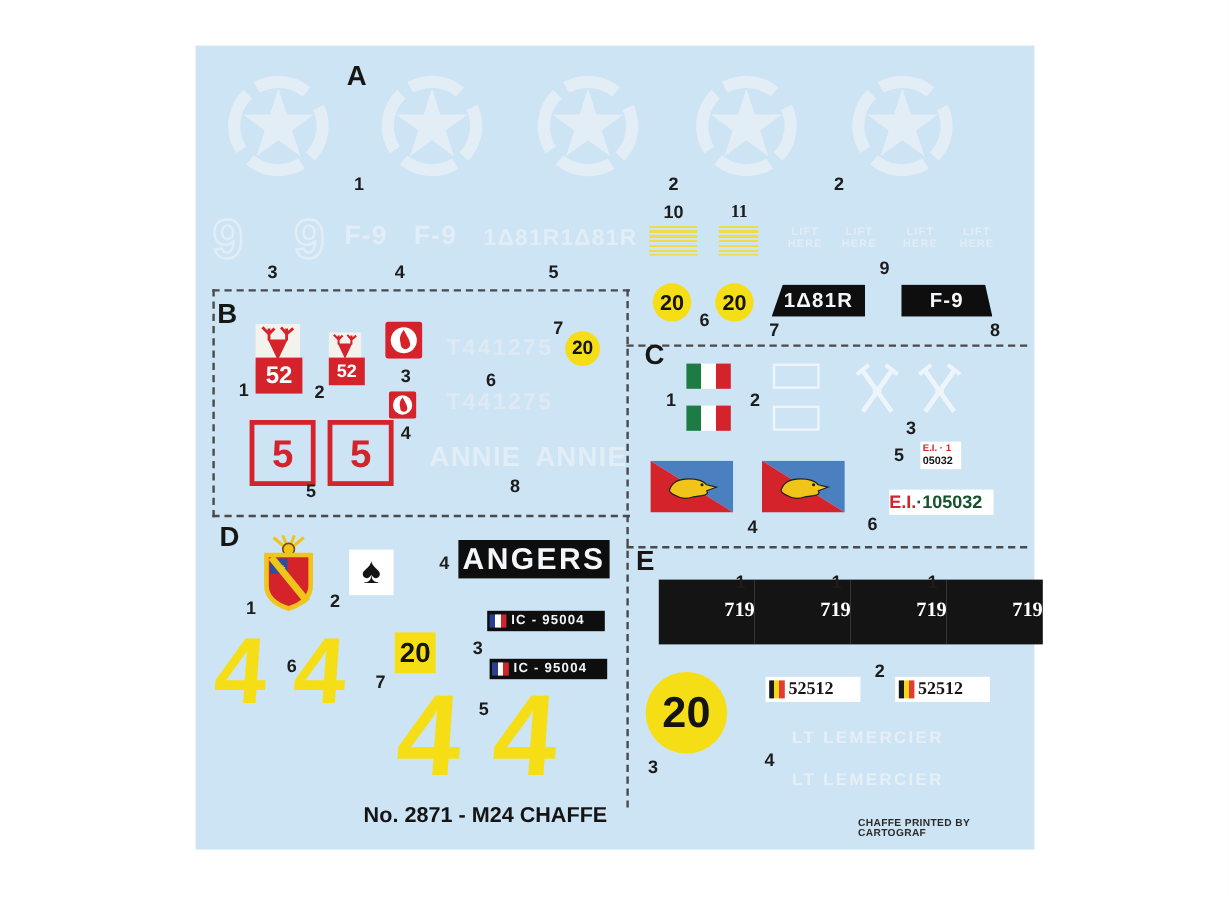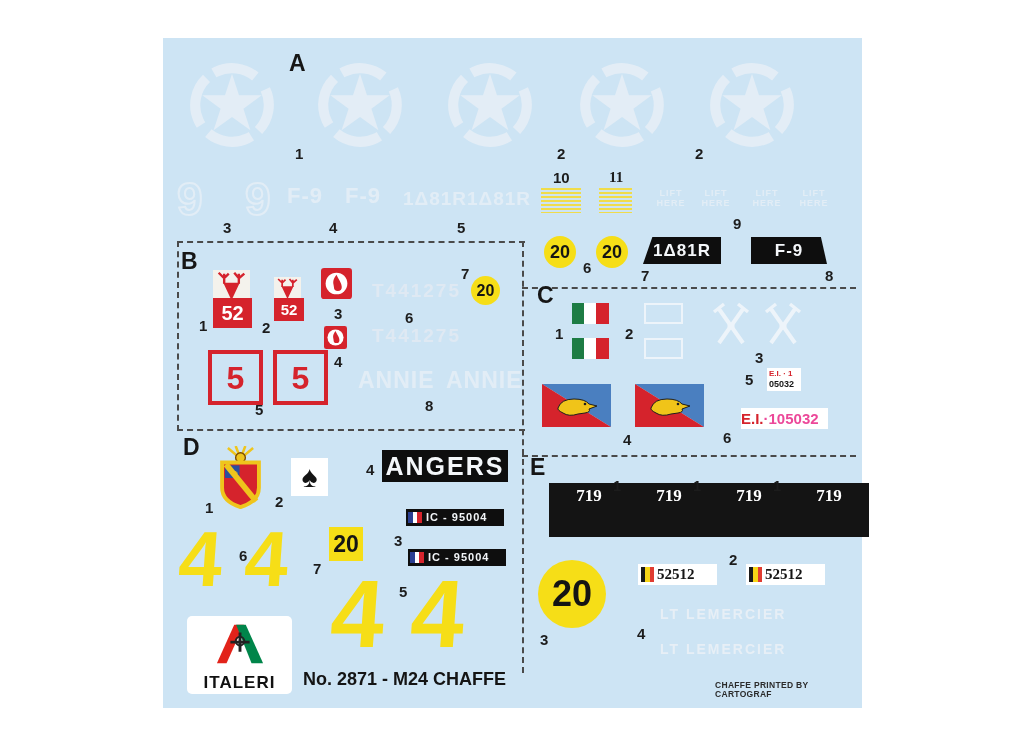--- a/index.html
+++ b/index.html
@@ -22,21 +22,21 @@
   .redsq{position:absolute;background:#d5232c;color:#ffffff;display:flex;
     align-items:center;justify-content:center;font-weight:700;}
   .fivesq{position:absolute;border:4px solid #d5232c;color:#d5232c;display:flex;
     align-items:center;justify-content:center;font:700 32px/1 "Liberation Sans",sans-serif;}
   .yellowblock{position:absolute;background:repeating-linear-gradient(
     to bottom,#f0dc4a 0 2px,rgba(0,0,0,0) 2px 4px);}
   .lift{position:absolute;font:700 9px/10px "Liberation Sans",sans-serif;color:#e2edf6;
     letter-spacing:1px;text-align:center;}
   .outlrect{position:absolute;border:2px solid #edf4fa;}
   .sq719{position:absolute;background:#141414;width:80px;height:54px;color:#ffffff;
-    font:700 17px/1 "Liberation Serif",serif;text-align:center;padding-top:4px;box-sizing:border-box;}
+    font:700 17px/1 "Liberation Serif",serif;text-align:right;padding-top:16px;box-sizing:border-box;}
   .regplate{position:absolute;background:#ffffff;display:flex;align-items:center;
     font:700 15px/1 "Liberation Serif",serif;color:#151515;}
   .beflag{width:13px;height:15px;margin:0 3px 0 3px;
     background:linear-gradient(to right,#1a1a1a 0 33%,#f7d517 33% 66%,#e03c31 66% 100%);}
   .icplate{position:absolute;background:#0e0e0e;height:17px;display:flex;align-items:center;
     color:#f2f5f8;font:700 11px/1 "Liberation Sans",sans-serif;letter-spacing:1px;}
   .frflag{width:14px;height:11px;margin:0 4px 0 2px;
     background:linear-gradient(to right,#2b3f92 0 33%,#ffffff 33% 66%,#d5232c 66% 100%);}
   .itflag{position:absolute;width:37px;height:21px;
     background:linear-gradient(to right,#1d7c44 0 33%,#ffffff 33% 66%,#d5232c 66% 100%);}
@@ -221,21 +221,21 @@
   <svg class="abs" style="left:379px;top:346px" width="69" height="43" viewBox="0 0 69 43">
       <use href="#wolfflag"></use>
     </svg>
   <svg class="abs" style="left:472px;top:346px" width="69" height="43" viewBox="0 0 69 43">
       <use href="#wolfflag"></use>
     </svg>
   <div class="co" style="left:460px;top:394px;">4</div>
 
   <div class="abs" style="left:578px;top:370px;width:87px;height:21px;background:#ffffff;display:flex;align-items:center;font:700 15px/1 'Liberation Sans',sans-serif;">
     <span style="color:#d5232c;">E.I.</span>
-    <span style="color:#ec4899;">·105032</span>
+    <span style="color:#14532d;">·105032</span>
   </div>
   <div class="co" style="left:560px;top:392px;">6</div>
 
   <div class="sec" style="left:20px;top:398px;">D</div>
 
   <svg class="abs" style="left:53px;top:408px" width="49" height="64" viewBox="0 0 50 66">
       <use href="#crest"></use>
     </svg>
   <div class="co" style="left:42px;top:462px;">1</div>
 
@@ -261,26 +261,20 @@
   <div class="co" style="left:150px;top:523px;">7</div>
 
   <div class="y4" style="left:16px;top:482px;font-size:78px;">4</div>
   <div class="y4" style="left:82px;top:482px;font-size:78px;">4</div>
   <div class="co" style="left:76px;top:510px;">6</div>
 
   <div class="y4" style="left:168px;top:528px;font-size:96px;">4</div>
   <div class="y4" style="left:248px;top:528px;font-size:96px;">4</div>
   <div class="co" style="left:236px;top:546px;">5</div>
 
-  <div class="abs" style="left:24px;top:578px;width:105px;height:78px;background:#ffffff;border-radius:5px;text-align:center;">
-    <svg width="84" height="50" viewBox="0 0 76 52" style="margin-top:3px;">
-        <use href="#italogo"></use>
-      </svg>
-    <div style="font:900 17px/1 'Liberation Sans',sans-serif;color:#111111;letter-spacing:1px;margin-top:1px;">ITALERI</div>
-  </div>
   <div class="abs" style="left:140px;top:632px;font:700 18px/1 'Liberation Sans',sans-serif;color:#141414;">No. 2871 - M24 CHAFFE</div>
 
   <div class="sec" style="left:367px;top:418px;">E</div>
 
   <div class="sq719" style="left:386px;top:445px;">719</div>
   <div class="co" style="left:450px;top:440px;">1</div>
   <div class="sq719" style="left:466px;top:445px;">719</div>
   <div class="co" style="left:530px;top:440px;">1</div>
   <div class="sq719" style="left:546px;top:445px;">719</div>
   <div class="co" style="left:610px;top:440px;">1</div>

